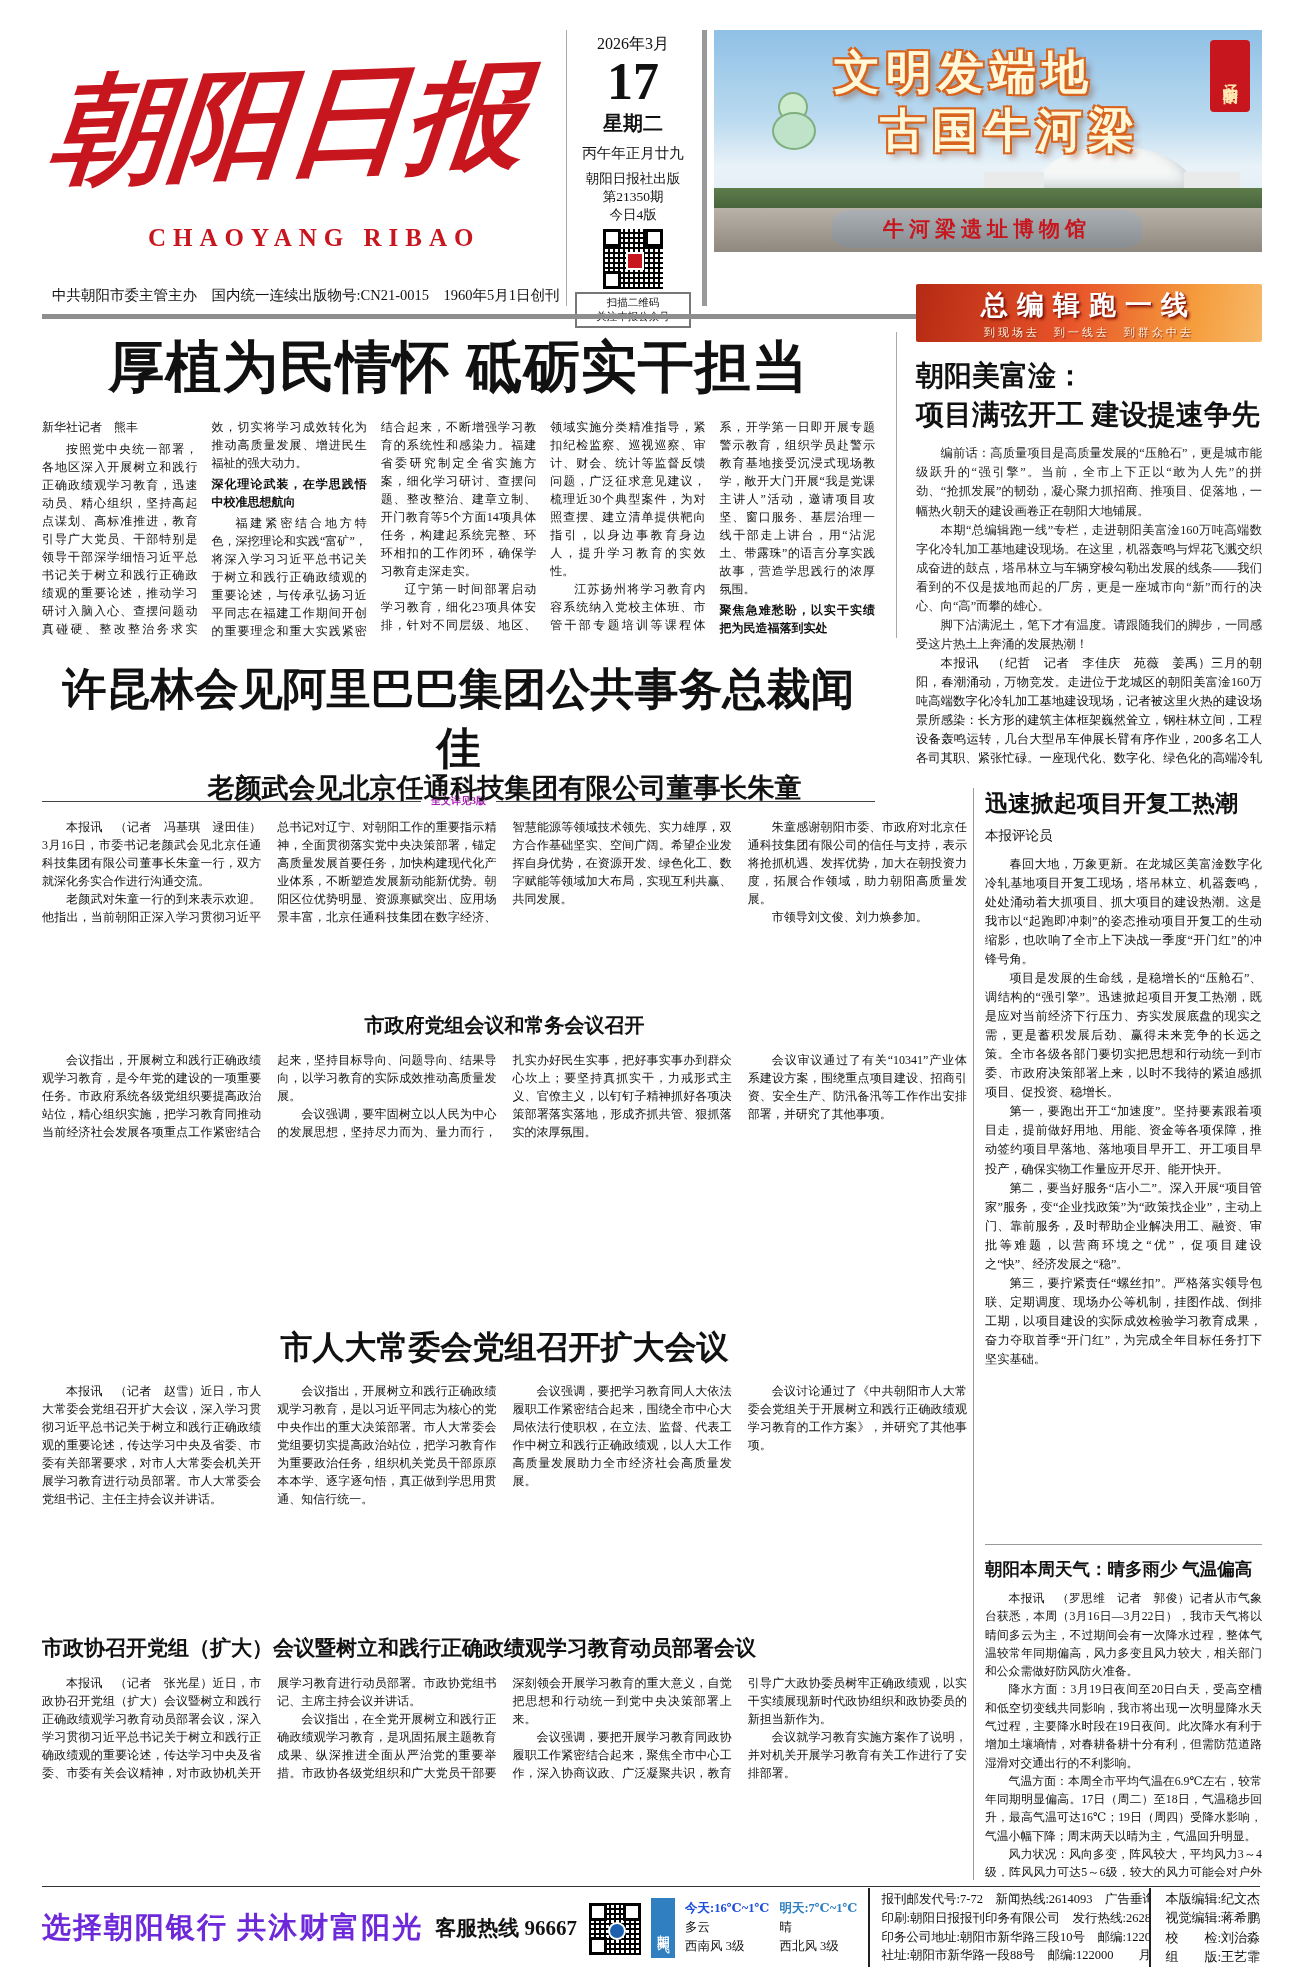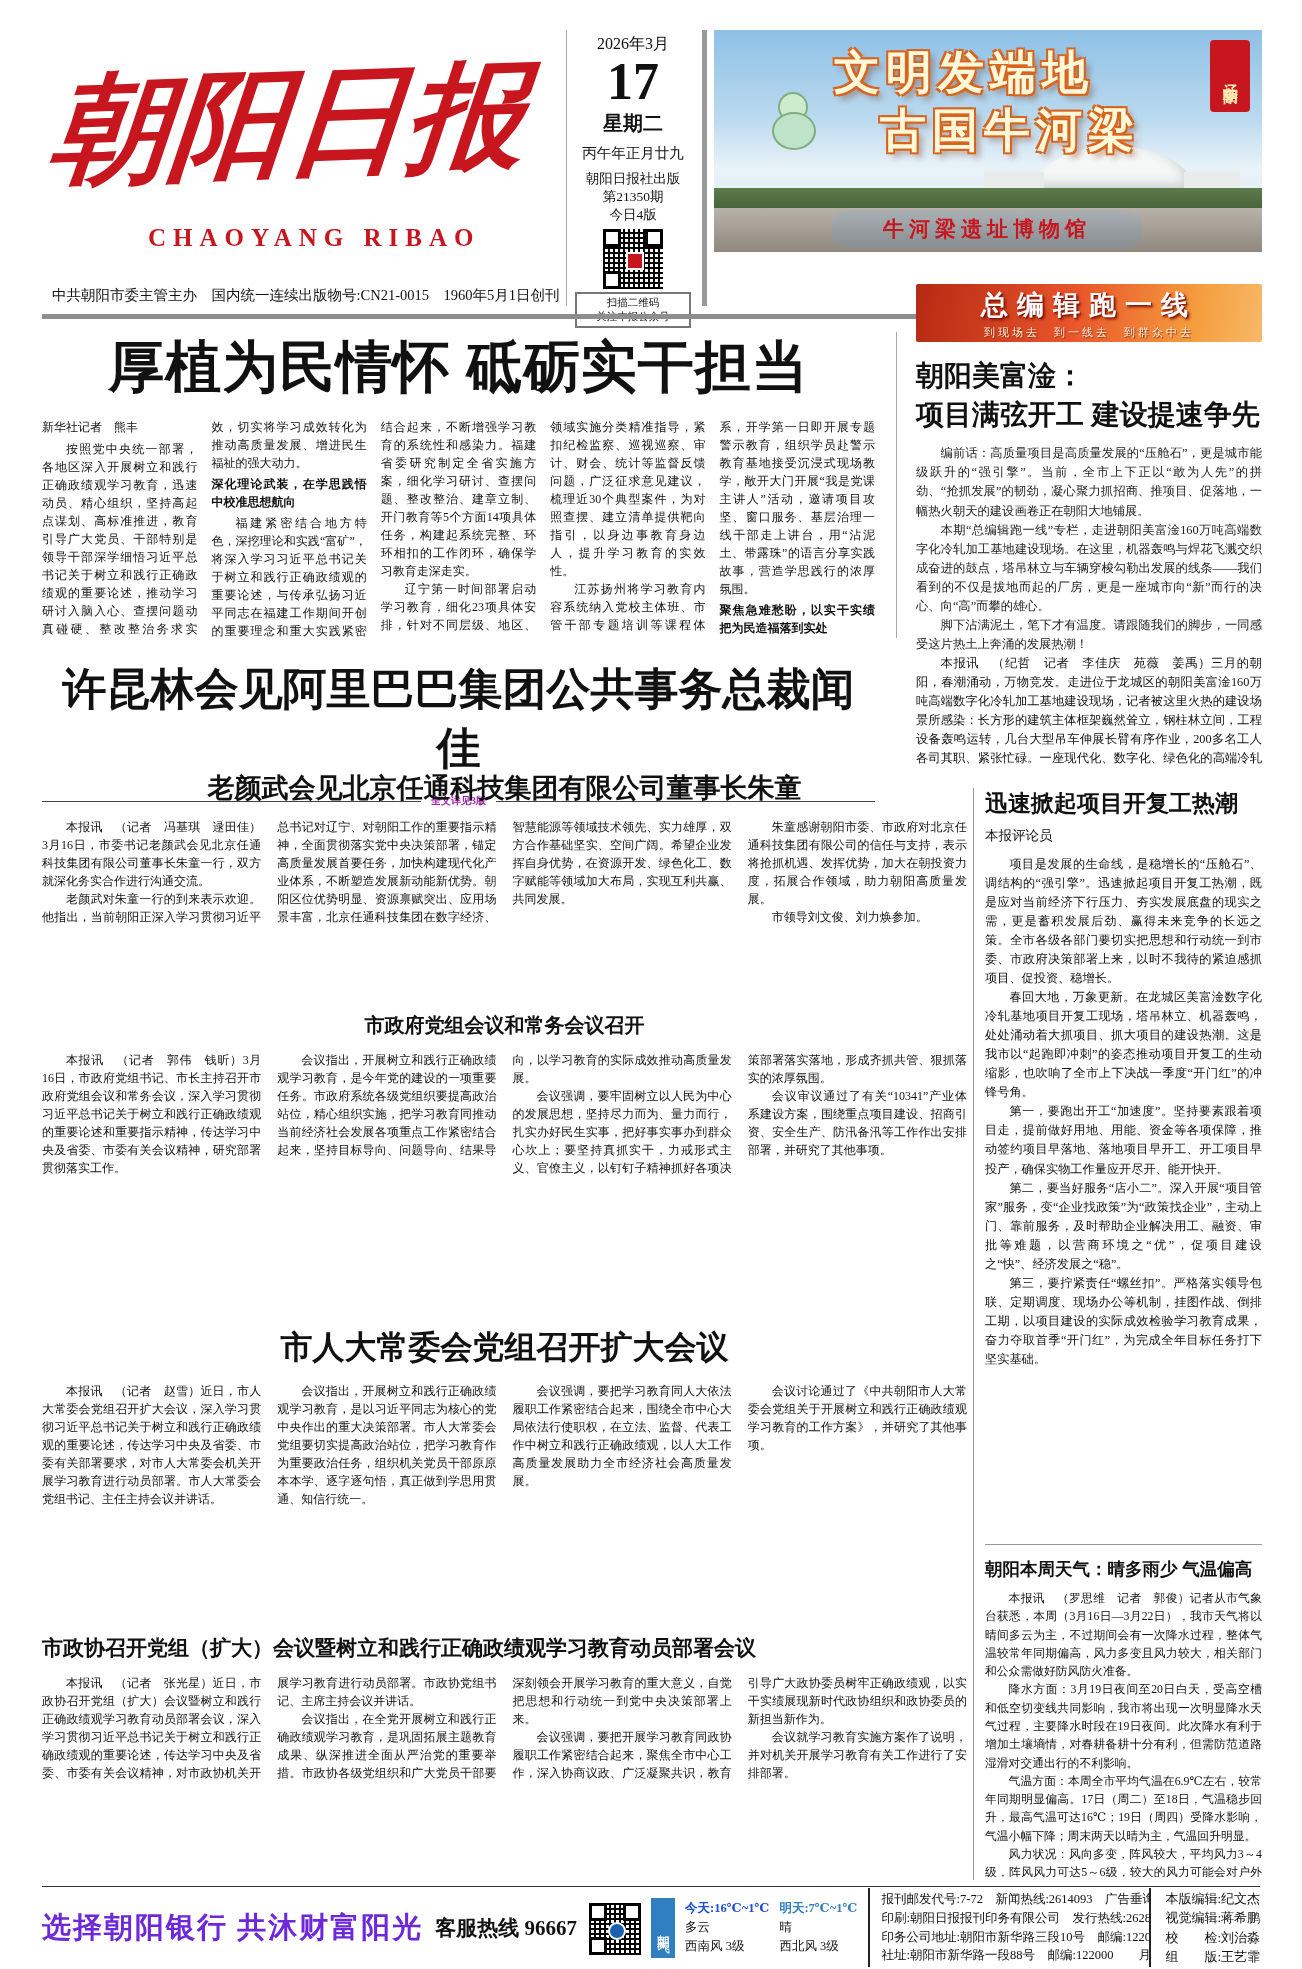--- a/index.html
+++ b/index.html
@@ -208,21 +208,20 @@
         <p>本报讯　（记者　冯基琪　逯田佳）3月16日，市委书记老颜武会见北京任通科技集团有限公司董事长朱童一行，双方就深化务实合作进行沟通交流。</p>
         <p>老颜武对朱童一行的到来表示欢迎。他指出，当前朝阳正深入学习贯彻习近平总书记对辽宁、对朝阳工作的重要指示精神，全面贯彻落实党中央决策部署，锚定高质量发展首要任务，加快构建现代化产业体系，不断塑造发展新动能新优势。朝阳区位优势明显、资源禀赋突出、应用场景丰富，北京任通科技集团在数字经济、智慧能源等领域技术领先、实力雄厚，双方合作基础坚实、空间广阔。希望企业发挥自身优势，在资源开发、绿色化工、数字赋能等领域加大布局，实现互利共赢、共同发展。</p>
         <p>朱童感谢朝阳市委、市政府对北京任通科技集团有限公司的信任与支持，表示将抢抓机遇、发挥优势，加大在朝投资力度，拓展合作领域，助力朝阳高质量发展。</p>
         <p>市领导刘文俊、刘力焕参加。</p>
       </div>
   </div>
 
   <div class="abs sec sec-gov">
     <h2 class="sec-h">市政府党组会议和常务会议召开</h2>
     <div class="body-cols">
-        <p>本报讯　（记者　郭伟　钱昕）3月16日，市政府党组书记、市长主持召开市政府党组会议和常务会议，深入学习贯彻习近平总书记关于树立和践行正确政绩观的重要论述和重要指示精神，传达学习中央及省委、市委有关会议精神，研究部署贯彻落实工作。</p>
         <p>会议指出，开展树立和践行正确政绩观学习教育，是今年党的建设的一项重要任务。市政府系统各级党组织要提高政治站位，精心组织实施，把学习教育同推动当前经济社会发展各项重点工作紧密结合起来，坚持目标导向、问题导向、结果导向，以学习教育的实际成效推动高质量发展。</p>
         <p>会议强调，要牢固树立以人民为中心的发展思想，坚持尽力而为、量力而行，扎实办好民生实事，把好事实事办到群众心坎上；要坚持真抓实干，力戒形式主义、官僚主义，以钉钉子精神抓好各项决策部署落实落地，形成齐抓共管、狠抓落实的浓厚氛围。</p>
         <p>会议审议通过了有关“10341”产业体系建设方案，围绕重点项目建设、招商引资、安全生产、防汛备汛等工作作出安排部署，并研究了其他事项。</p>
       </div>
   </div>
 
   <div class="abs sec sec-npc">
     <h2 class="sec-h">市人大常委会党组召开扩大会议</h2>
     <div class="body-cols">
         <p>本报讯　（记者　赵雪）近日，市人大常委会党组召开扩大会议，深入学习贯彻习近平总书记关于树立和践行正确政绩观的重要论述，传达学习中央及省委、市委有关部署要求，对市人大常委会机关开展学习教育进行动员部署。市人大常委会党组书记、主任主持会议并讲话。</p>
@@ -240,22 +239,22 @@
         <p>会议强调，要把开展学习教育同政协履职工作紧密结合起来，聚焦全市中心工作，深入协商议政、广泛凝聚共识，教育引导广大政协委员树牢正确政绩观，以实干实绩展现新时代政协组织和政协委员的新担当新作为。</p>
         <p>会议就学习教育实施方案作了说明，并对机关开展学习教育有关工作进行了安排部署。</p>
       </div>
   </div>
 
   <div class="abs vline2"></div>
   <div class="abs sidebar">
     <h2 class="ed2-h">迅速掀起项目开复工热潮</h2>
     <div class="ed2-by">本报评论员</div>
     <div class="ed2-body">
+        <p>春回大地，万象更新。在龙城区美富淦数字化冷轧基地项目开复工现场，塔吊林立、机器轰鸣，处处涌动着大抓项目、抓大项目的建设热潮。这是我市以“起跑即冲刺”的姿态推动项目开复工的生动缩影，也吹响了全市上下决战一季度“开门红”的冲锋号角。</p>
         <p>项目是发展的生命线，是稳增长的“压舱石”、调结构的“强引擎”。迅速掀起项目开复工热潮，既是应对当前经济下行压力、夯实发展底盘的现实之需，更是蓄积发展后劲、赢得未来竞争的长远之策。全市各级各部门要切实把思想和行动统一到市委、市政府决策部署上来，以时不我待的紧迫感抓项目、促投资、稳增长。</p>
-        <p>春回大地，万象更新。在龙城区美富淦数字化冷轧基地项目开复工现场，塔吊林立、机器轰鸣，处处涌动着大抓项目、抓大项目的建设热潮。这是我市以“起跑即冲刺”的姿态推动项目开复工的生动缩影，也吹响了全市上下决战一季度“开门红”的冲锋号角。</p>
         <p>第一，要跑出开工“加速度”。坚持要素跟着项目走，提前做好用地、用能、资金等各项保障，推动签约项目早落地、落地项目早开工、开工项目早投产，确保实物工作量应开尽开、能开快开。</p>
         <p>第二，要当好服务“店小二”。深入开展“项目管家”服务，变“企业找政策”为“政策找企业”，主动上门、靠前服务，及时帮助企业解决用工、融资、审批等难题，以营商环境之“优”，促项目建设之“快”、经济发展之“稳”。</p>
         <p>第三，要拧紧责任“螺丝扣”。严格落实领导包联、定期调度、现场办公等机制，挂图作战、倒排工期，以项目建设的实际成效检验学习教育成果，奋力夺取首季“开门红”，为完成全年目标任务打下坚实基础。</p>
       </div>
   </div>
 
   <div class="abs weather">
     <h2 class="wx-h">朝阳本周天气：晴多雨少  气温偏高</h2>
     <div class="wx-body">
         <p>本报讯　（罗思维　记者　郭俊）记者从市气象台获悉，本周（3月16日—3月22日），我市天气将以晴间多云为主，不过期间会有一次降水过程，整体气温较常年同期偏高，风力多变且风力较大，相关部门和公众需做好防风防火准备。</p>

